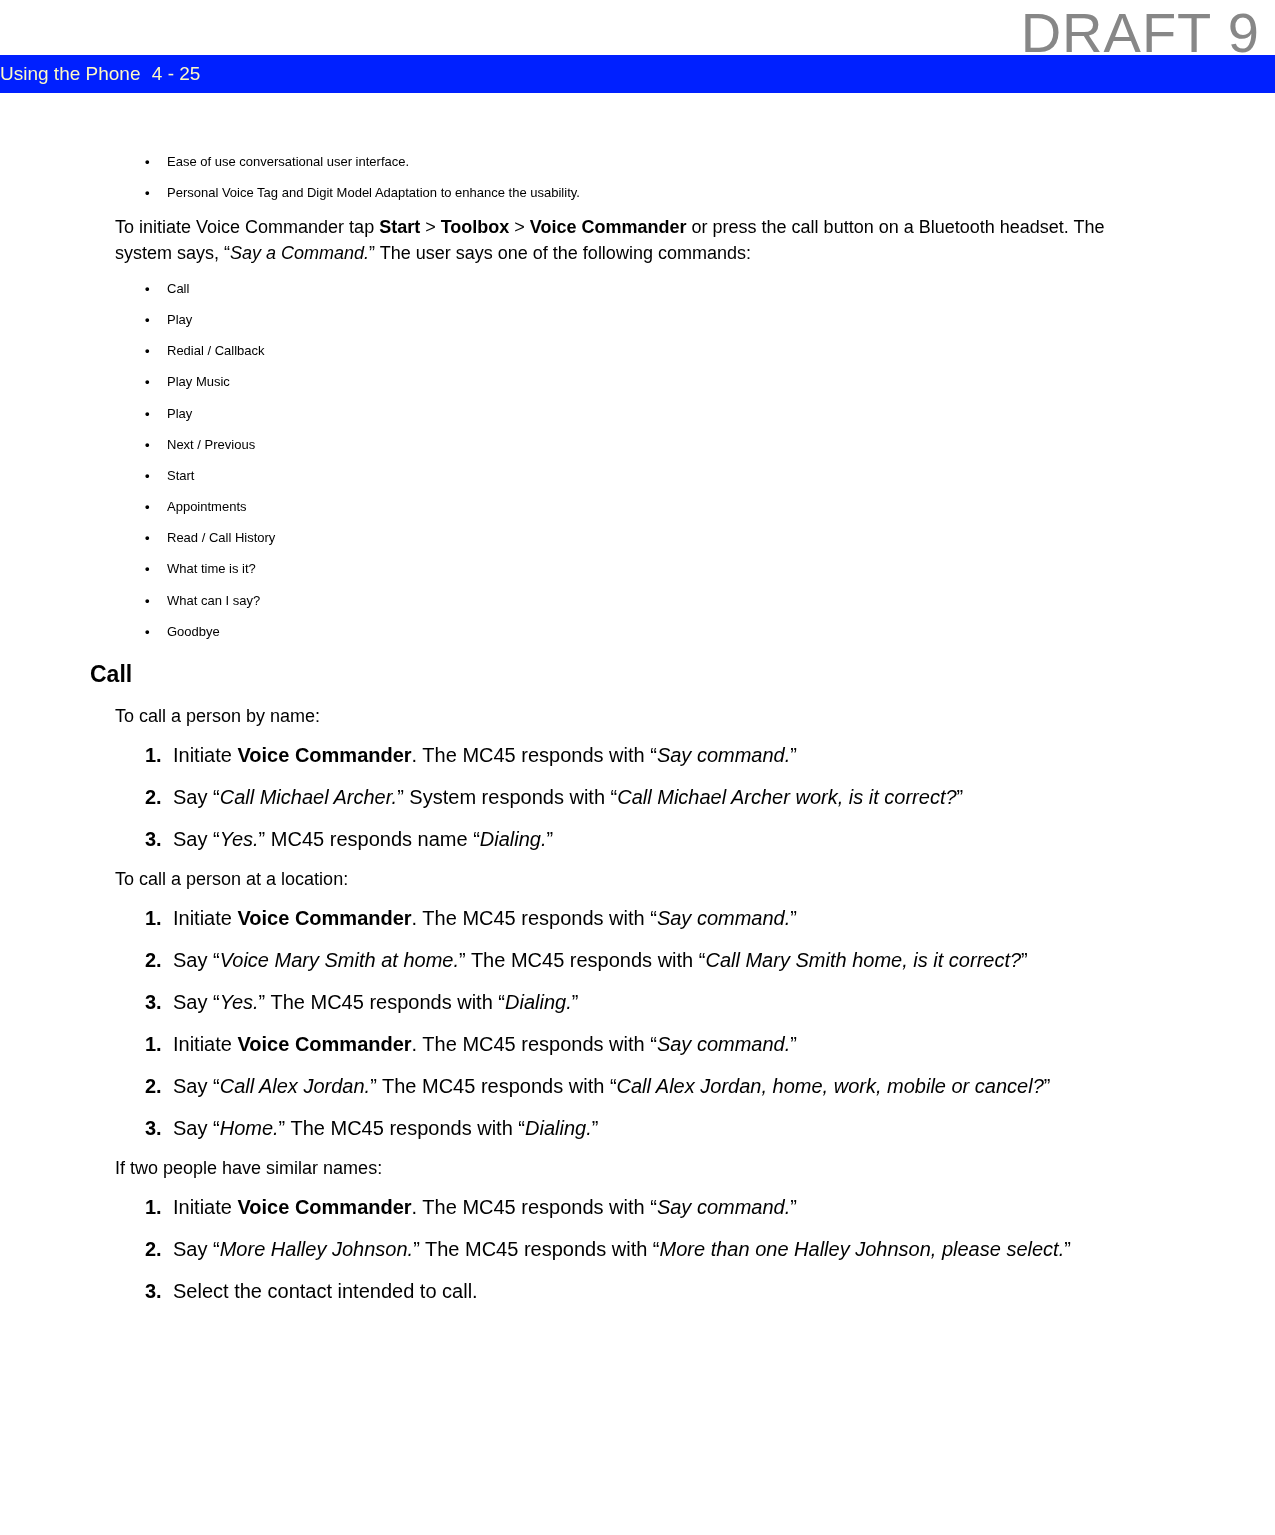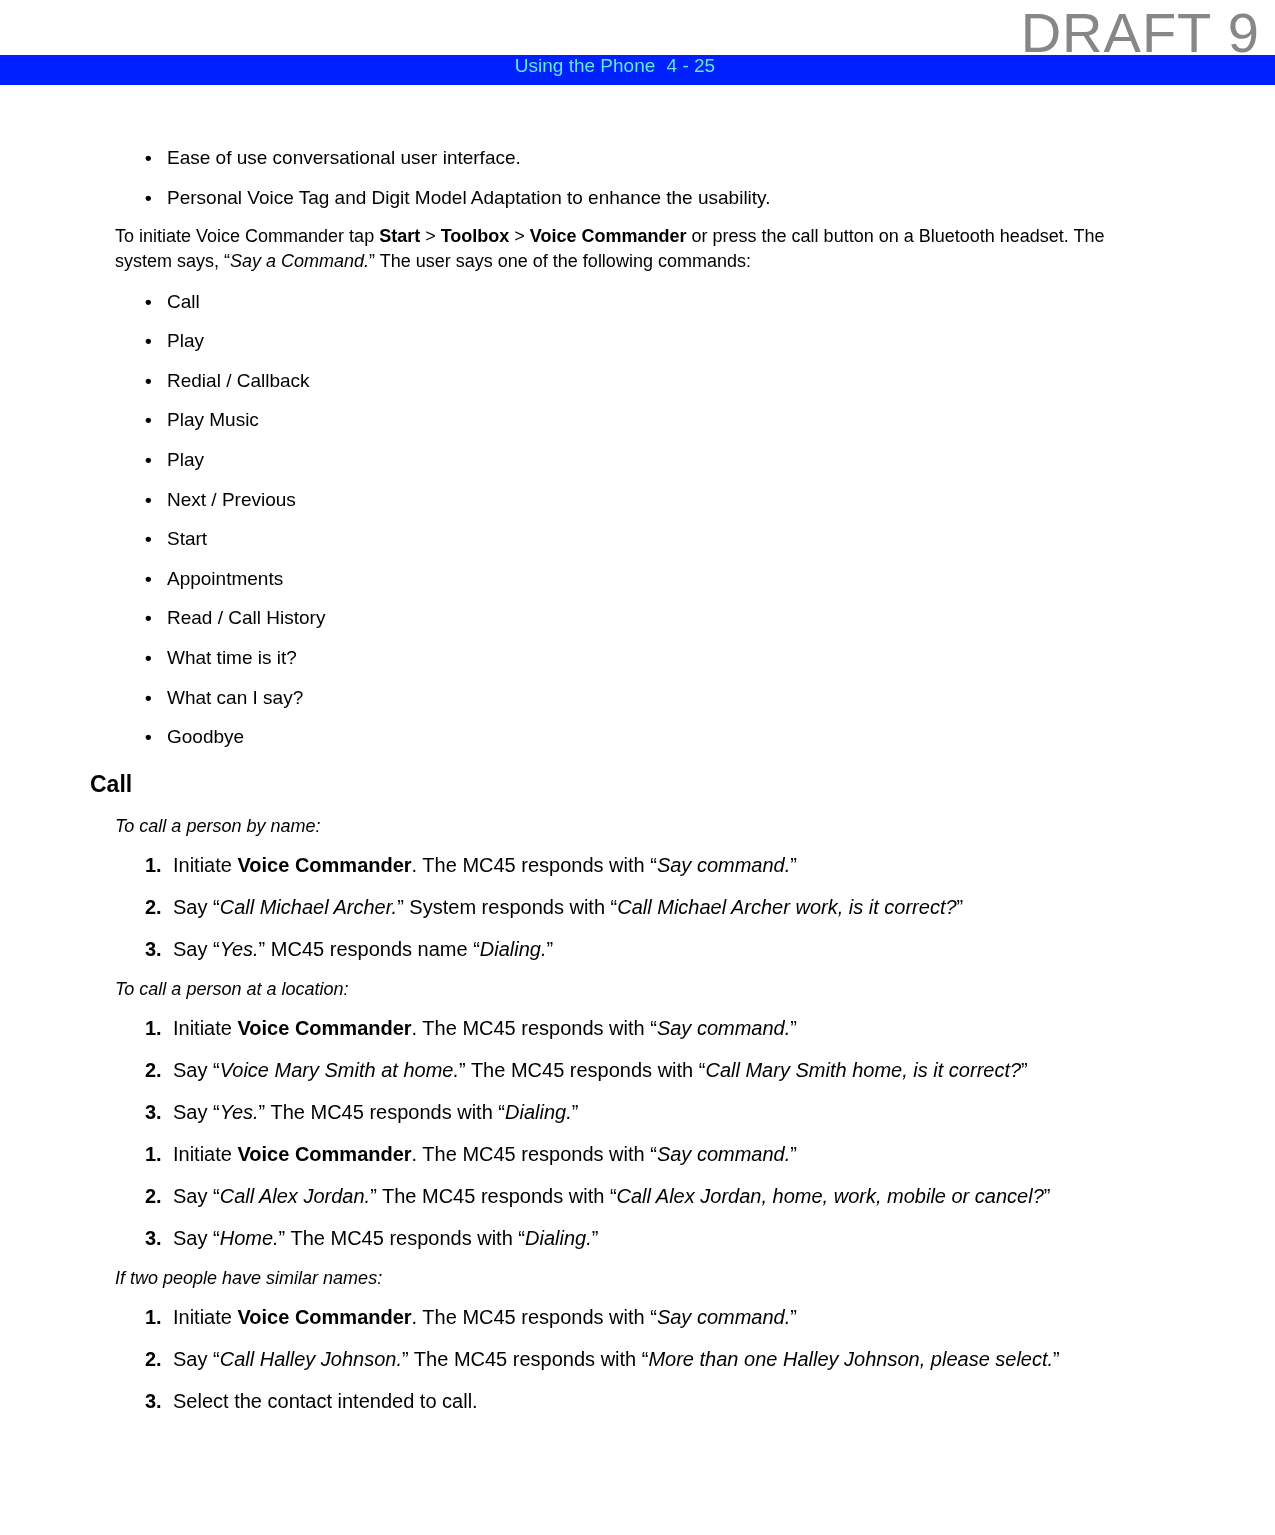--- a/index.html
+++ b/index.html
@@ -17,23 +17,23 @@
       position: absolute;
       top: 0;
       right: 15px;
       font-size: 56px;
       color: #878787;
       font-weight: normal;
       letter-spacing: 1px;
     }
     .header-bar {
       background: #0020ff;
-      color: #5eead4;
-      text-align: center;
-      padding: 0 45px 8px 0;
+      color: #fef9c3;
+      text-align: left;
+      padding: 8px 45px 8px 0;
       margin-top: 55px;
       font-size: 19px;
     }
     .header-title {
       display: inline;
     }
     .header-page {
       display: inline;
       margin-left: 6px;
     }
@@ -41,21 +41,21 @@
       padding: 60px 115px 30px 115px;
     }
     .bullet-list {
       list-style: none;
       padding-left: 30px;
     }
     .bullet-list li {
       position: relative;
       padding-left: 22px;
       margin-bottom: 13px;
-      font-size: 19px;
+      font-size: 13px;
       line-height: 1.4;
     }
     .bullet-list li::before {
       content: "•";
       position: absolute;
       left: 0;
       font-weight: bold;
     }
     .para {
       font-size: 18px;
@@ -73,21 +73,20 @@
       font-size: 23px;
       font-weight: bold;
       margin-top: 20px;
       margin-bottom: 18px;
       margin-left: -25px;
     }
     .sub-para {
       font-size: 18px;
       margin-bottom: 14px;
       margin-top: 16px;
-      font-style: italic;
     }
     .num-list {
       list-style: none;
       padding-left: 30px;
       margin-bottom: 14px;
     }
     .num-list li {
       position: relative;
       padding-left: 0;
       margin-bottom: 14px;
@@ -154,17 +153,17 @@
 
   <ol class="num-list">
     <li><span class="num">1.</span><span>Initiate </span><span class="bold">Voice Commander</span><span>. The MC45 responds with “</span><span class="italic">Say command.</span><span>”</span></li>
     <li><span class="num">2.</span><span>Say “</span><span class="italic">Call Alex Jordan.</span><span>” The MC45 responds with “</span><span class="italic">Call Alex Jordan, home, work, mobile or cancel?</span><span>”</span></li>
     <li><span class="num">3.</span><span>Say “</span><span class="italic">Home.</span><span>” The MC45 responds with “</span><span class="italic">Dialing.</span><span>”</span></li>
   </ol>
 
   <p class="sub-para">If two people have similar names:</p>
   <ol class="num-list">
     <li><span class="num">1.</span><span>Initiate </span><span class="bold">Voice Commander</span><span>. The MC45 responds with “</span><span class="italic">Say command.</span><span>”</span></li>
-    <li><span class="num">2.</span><span>Say “</span><span class="italic">Call Halley Johnson.</span><span>” The MC45 responds with “</span><span class="italic">More than one Halley Johnson, please select.</span><span>”</span></li>
+    <li><span class="num">2.</span><span>Say “</span><span class="italic">More Halley Johnson.</span><span>” The MC45 responds with “</span><span class="italic">More than one Halley Johnson, please select.</span><span>”</span></li>
     <li><span class="num">3.</span><span>Select the contact intended to call.</span></li>
   </ol>
 
 </div>
 
 </body></html>

